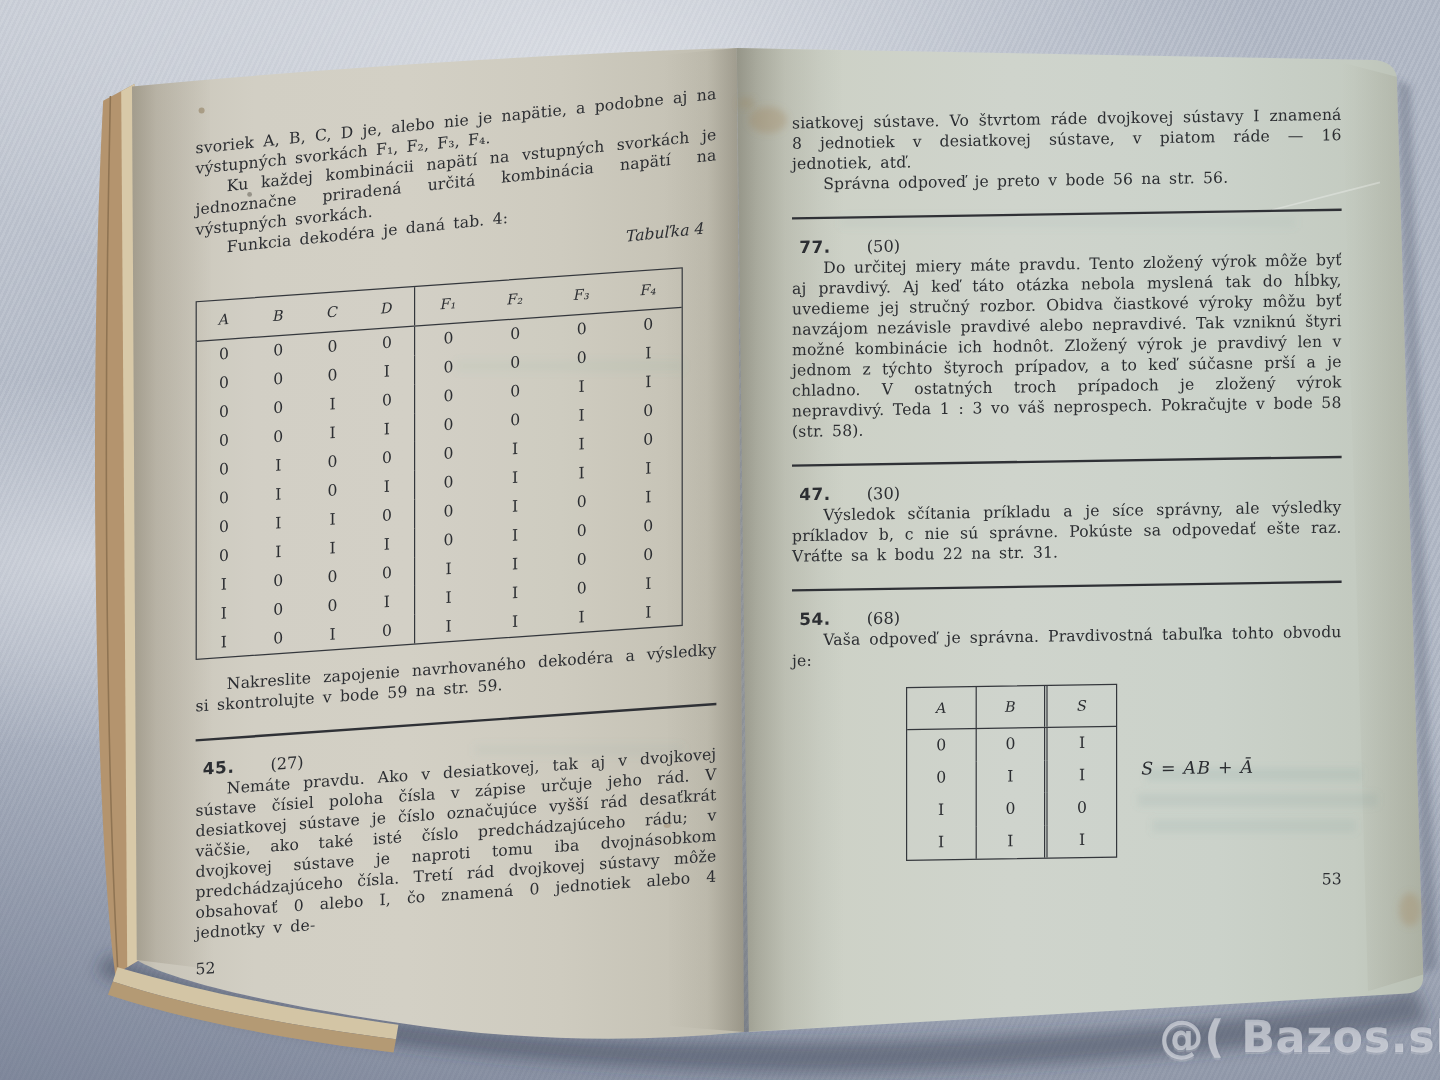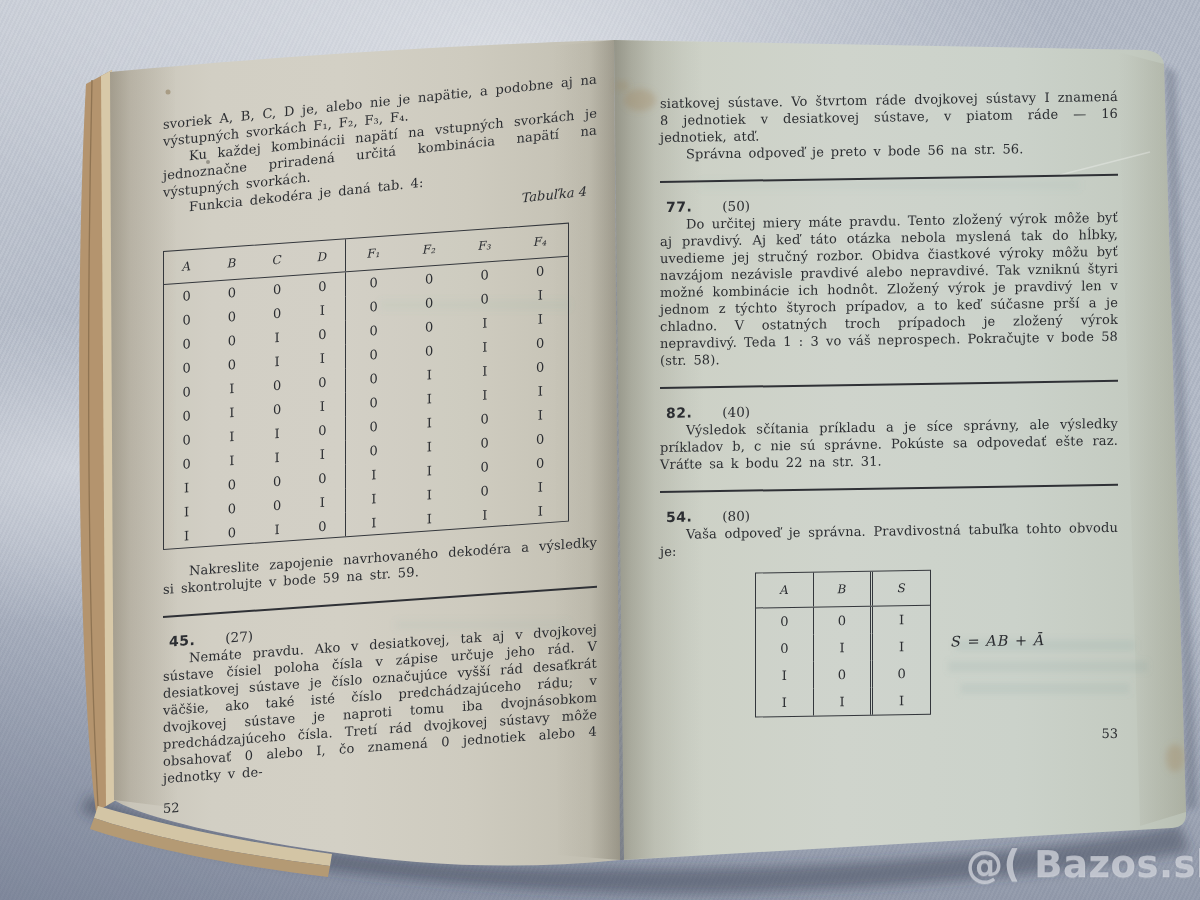--- a/index.html
+++ b/index.html
@@ -355,30 +355,30 @@
 
     <div class="sec-head">
       <span class="num">77.</span>
       <span class="ref">(50)</span>
     </div>
     <p class="body ind sec-body">Do určitej miery máte pravdu. Tento zložený výrok môže byť aj pravdivý. Aj keď táto otázka nebola myslená tak do hĺbky, uvedieme jej stručný rozbor. Obidva čiastkové výroky môžu byť navzájom nezávisle pravdivé alebo nepravdivé. Tak vzniknú štyri možné kombinácie ich hodnôt. Zložený výrok je pravdivý len v jednom z týchto štyroch prípadov, a to keď súčasne prší a je chladno. V ostatných troch prípadoch je zložený výrok nepravdivý. Teda 1 : 3 vo váš neprospech. Pokračujte v bode 58 (str. 58).</p>
 
     <hr class="rule">
 
     <div class="sec-head">
-      <span class="num">82.</span>
-      <span class="ref">(40)</span>
+      <span class="num">47.</span>
+      <span class="ref">(30)</span>
     </div>
     <p class="body ind sec-body">Výsledok sčítania príkladu a je síce správny, ale výsledky príkladov b, c nie sú správne. Pokúste sa odpovedať ešte raz. Vráťte sa k bodu 22 na str. 31.</p>
 
     <hr class="rule">
 
     <div class="sec-head">
       <span class="num">54.</span>
-      <span class="ref">(80)</span>
+      <span class="ref">(68)</span>
     </div>
     <p class="body ind sec-body">Vaša odpoveď je správna. Pravdivostná tabuľka tohto obvodu je:</p>
 
     <div class="tablerow">
       <div class="dtable small">
         <div class="tr head">
           <span class="td">A</span>
           <span class="td mid">B</span>
           <span class="td dbl">S</span>
         </div>

